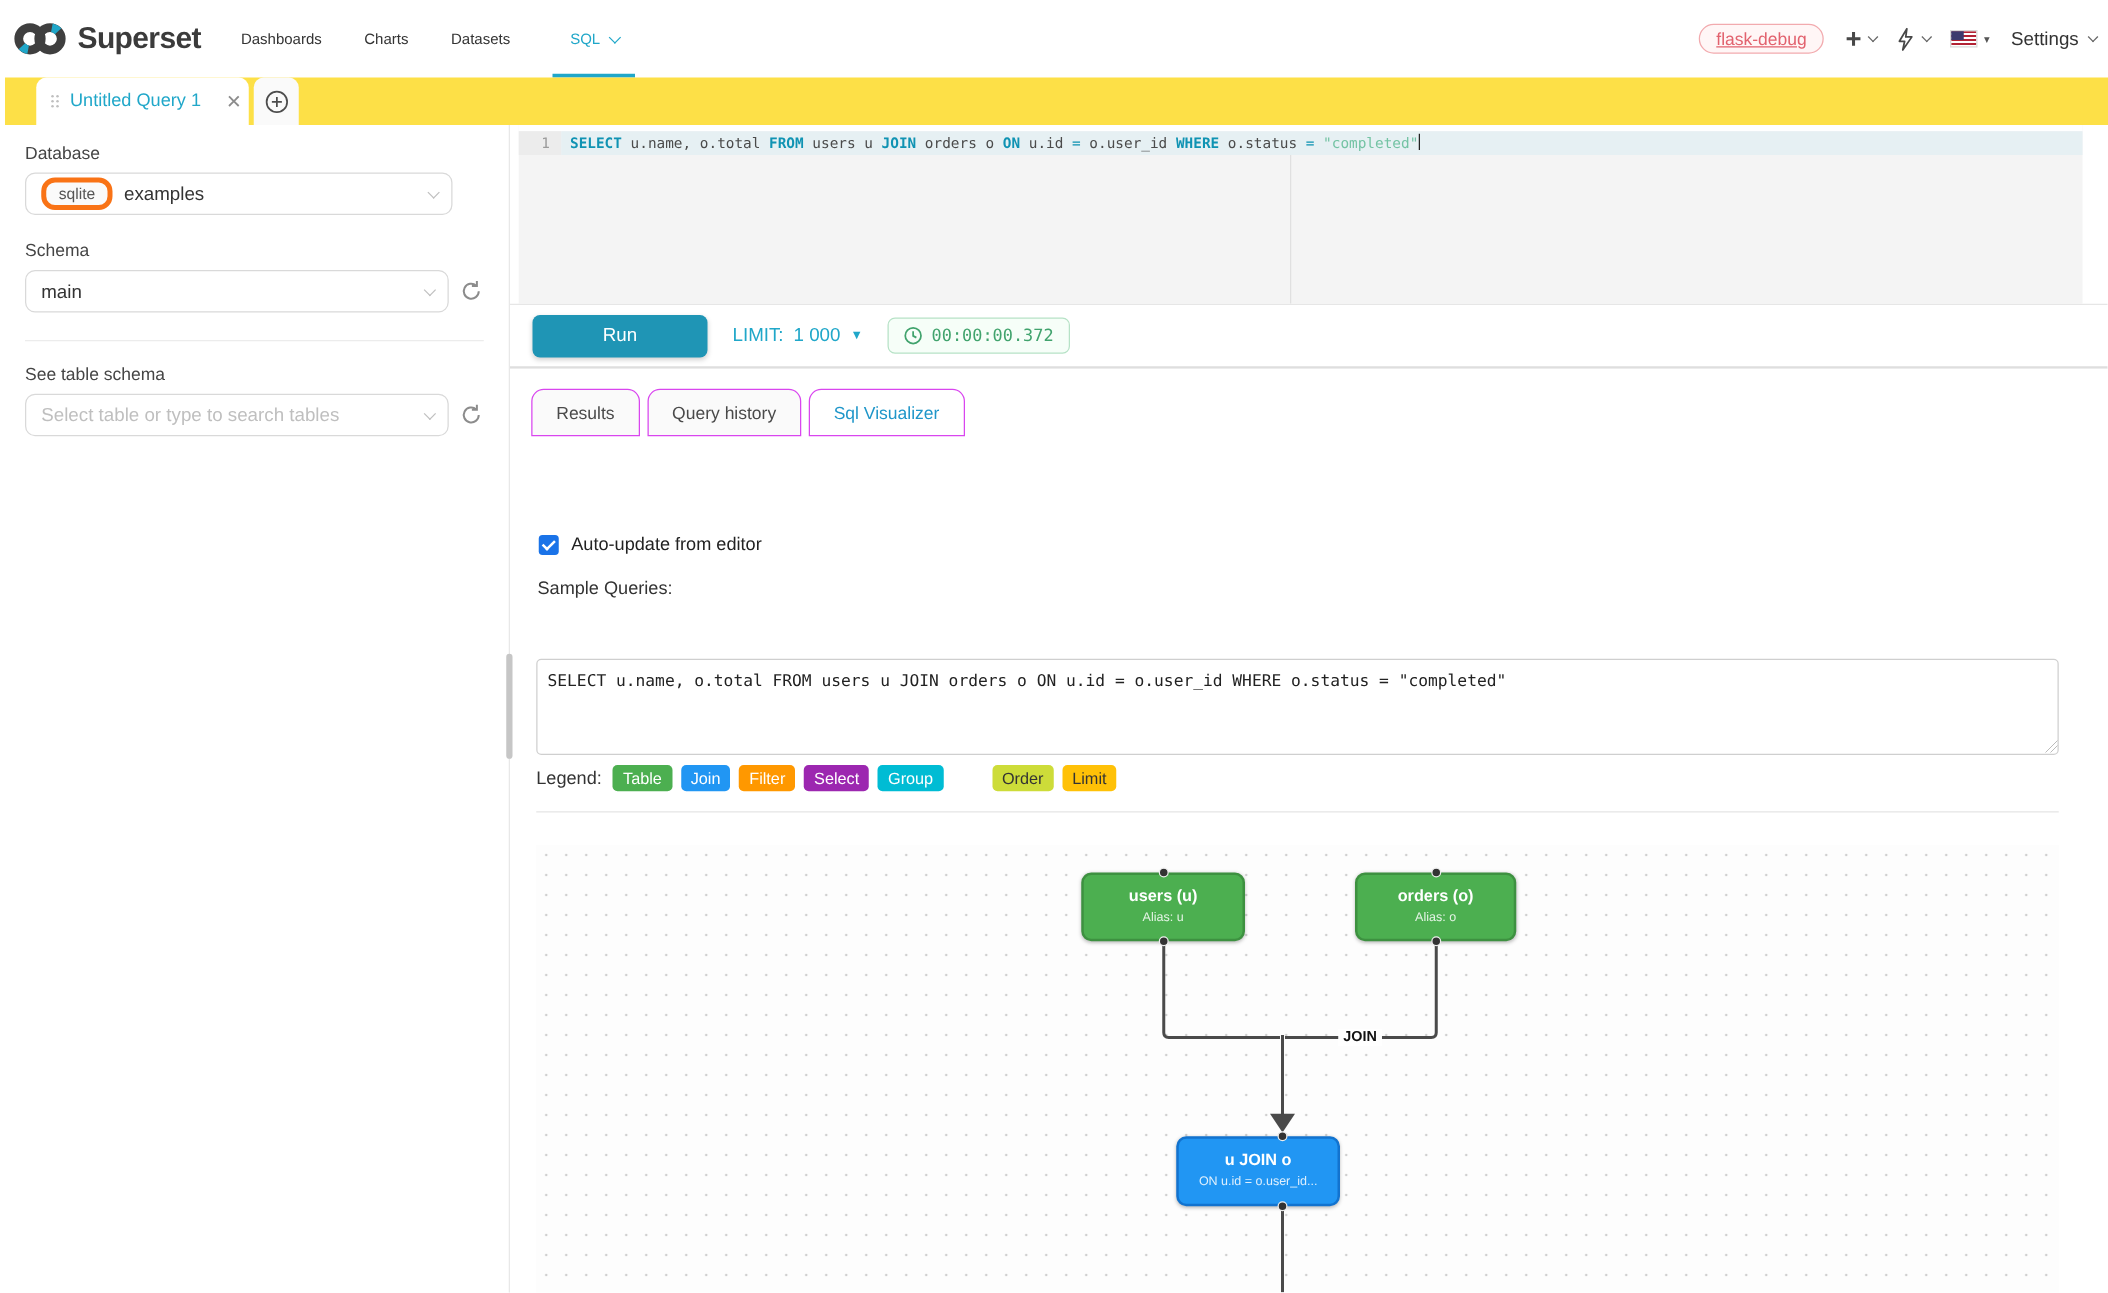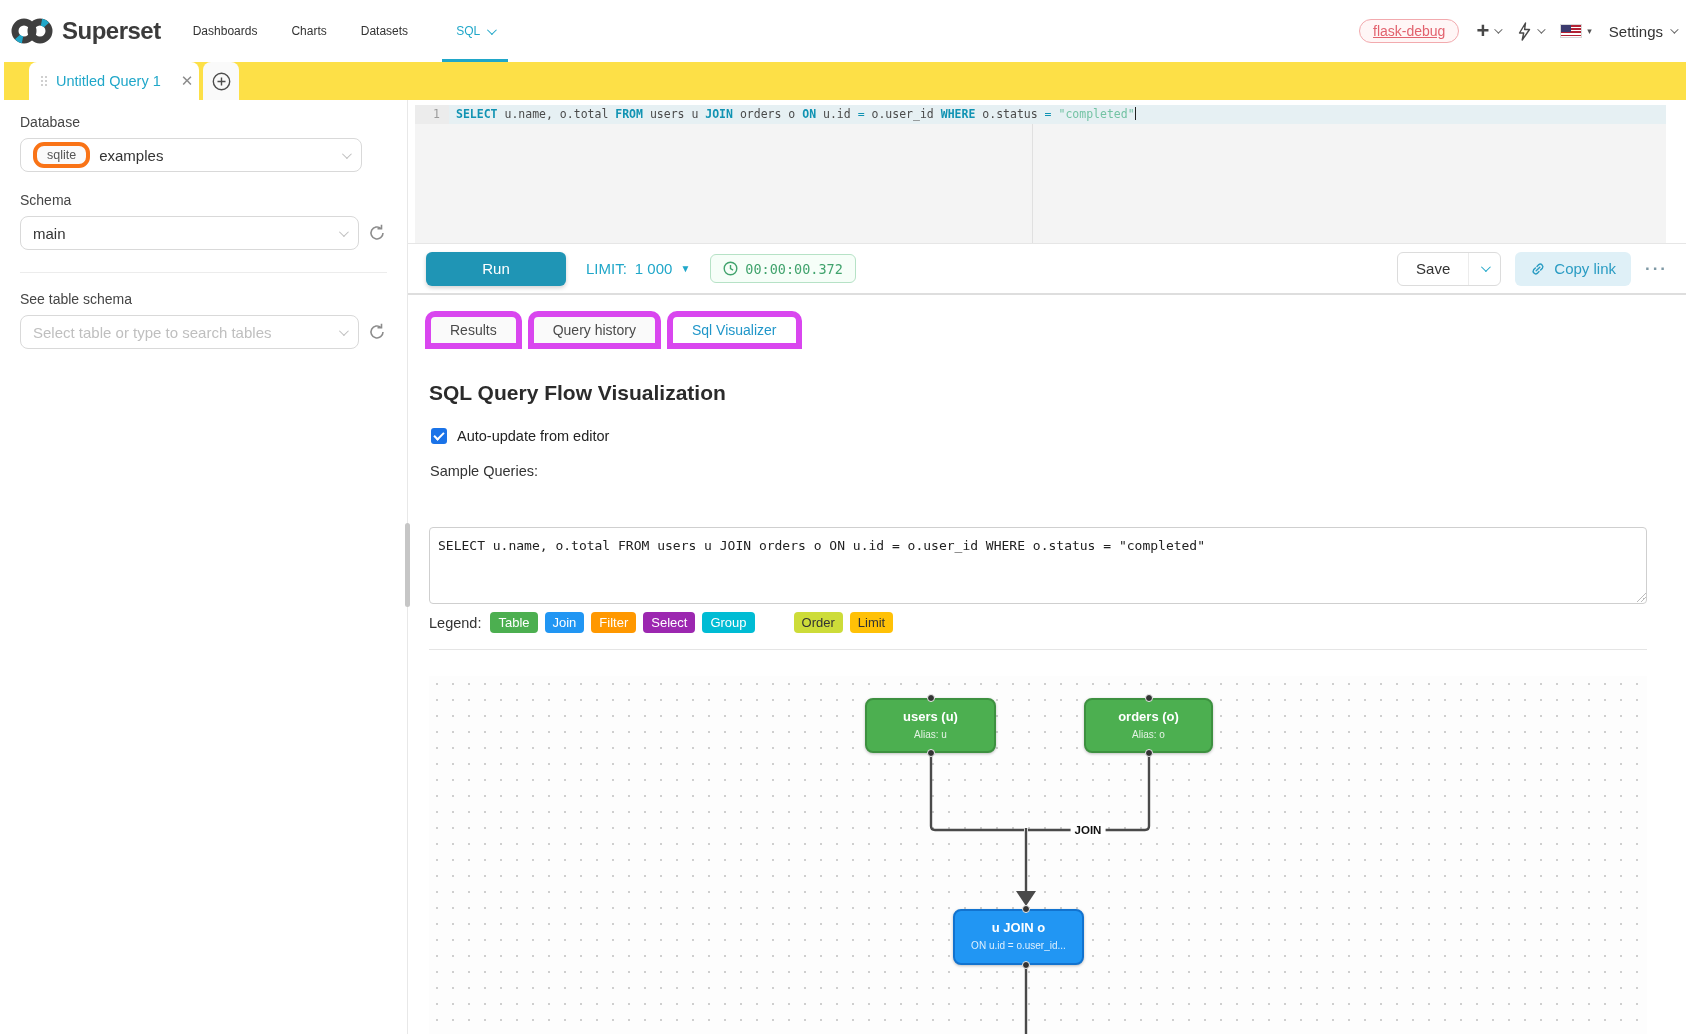--- a/index.html
+++ b/index.html
@@ -91,21 +91,21 @@
   
   .pane-divider { position:absolute; left:408px; top:293px; width:1278px; height:2px; background:#dedede; }
   .pane-grip { position:absolute; left:1010px; top:299px; width:62px; cursor:row-resize; }
   .pane-grip i { display:block; height:2px; background:#c9c9c9; margin-bottom:3px; }
 
   
   .south { position:absolute; left:408px; top:295px; width:1278px; height:739px; background:#fff; }
   .scroll-thumb { position:absolute; left:-3px; top:228px; width:5px; height:84px; background:#c6c6c6; border-radius:3px; }
   .tabs-row { position:absolute; left:17px; top:16px; display:flex; gap:6px; }
   .stab { height:38px; padding:0 19px; display:flex; align-items:center; background:#fafafa;
-    border:6px solid #d946ef; border-radius:10px 10px 0 0; font-size:14px; color:#4a4a4a; cursor:pointer; }
+    border:1px solid #d946ef; border-radius:10px 10px 0 0; font-size:14px; color:#4a4a4a; cursor:pointer; }
   .stab.active { background:#fff; color:#1f96c9; }
 
   .viz-title { position:absolute; left:21px; top:86px; font-size:21px; font-weight:bold; color:#2b2b2b; }
   .auto-row { position:absolute; left:23px; top:133px; display:flex; align-items:center; gap:10px; }
   .checkbox { width:16px; height:16px; background:#1a73e8; border-radius:3px; position:relative; cursor:pointer; }
   .checkbox::after { content:""; position:absolute; left:5px; top:2px; width:4px; height:8px;
     border-right:2px solid #fff; border-bottom:2px solid #fff; transform:rotate(45deg); }
   .auto-label { font-size:14.5px; color:#222; }
   .samples-label { position:absolute; left:22px; top:168px; font-size:14.5px; color:#333; }
   .samples-row { position:absolute; left:21px; top:194px; display:flex; gap:9px; }
@@ -260,53 +260,37 @@
     <span>1 000</span>
     <span class="tri">▼</span>
   </span>
   <span class="timer">
     <svg width="15" height="15" viewBox="0 0 15 15">
       <circle cx="7.5" cy="7.5" r="6.3" fill="none" stroke="#41a36d" stroke-width="1.4"></circle>
       <path d="M7.5 4 v3.7 l2.6 1.4" fill="none" stroke="#41a36d" stroke-width="1.4"></path>
     </svg>
     <span>00:00:00.372</span>
   </span>
-  <span class="toolbar-right">
-    <span class="save-split">
-      <span class="save-main">Save</span>
-      <span class="save-caret">
-        <i class="chev"></i>
-      </span>
-    </span>
-    <button class="copy-link">
-      <svg width="16" height="16" viewBox="0 0 16 16">
-        <path d="M6.2 9.8 L9.8 6.2 M5.4 7 L3.6 8.8 a2.6 2.6 0 0 0 3.6 3.6 L9 10.6 M7 5.4 L8.8 3.6 a2.6 2.6 0 0 1 3.6 3.6 L10.6 9" fill="none" stroke="#2a9cc3" stroke-width="1.4" stroke-linecap="round"></path>
-      </svg>
-      <span>Copy link</span>
-    </button>
-    <span class="more-dots">···</span>
-  </span>
 </div>
 
 <div class="pane-divider"></div>
 <div class="pane-grip">
     <i></i>
     <i></i>
   </div>
 
 <div class="south">
   <div class="scroll-thumb"></div>
 
   <div class="tabs-row">
     <div class="stab">Results</div>
     <div class="stab">Query history</div>
     <div class="stab active">Sql Visualizer</div>
   </div>
 
-  <div class="viz-title">SQL Query Flow Visualization</div>
 
   <div class="auto-row">
     <span class="checkbox"></span>
     <span class="auto-label">Auto-update from editor</span>
   </div>
 
   <div class="samples-label">Sample Queries:</div>
 
   <textarea class="sql-textarea" spellcheck="false" style="">SELECT u.name, o.total FROM users u JOIN orders o ON u.id = o.user_id WHERE o.status = "completed"</textarea>
   <div class="ta-grip"></div>
@@ -334,21 +318,21 @@
     </svg>
 
     <div class="flow-node node-green" style="left:436px; top:22px; width:131px; height:55px;">
       <div class="node-title">users (u)</div>
       <div class="node-sub">Alias: u</div>
     </div>
     <div class="flow-node node-green" style="left:655px; top:22px; width:129px; height:55px;">
       <div class="node-title">orders (o)</div>
       <div class="node-sub">Alias: o</div>
     </div>
-    <div class="flow-node node-blue" style="left:524px; top:233px; width:131px; height:56px;">
+    <div class="flow-node node-blue" style="left:512px; top:233px; width:131px; height:56px;">
       <div class="node-title">u JOIN o</div>
       <div class="node-sub">ON u.id = o.user_id...</div>
     </div>
 
     <span class="handle" style="left:502px; top:22px;"></span>
     <span class="handle" style="left:502px; top:77px;"></span>
     <span class="handle" style="left:720px; top:22px;"></span>
     <span class="handle" style="left:720px; top:77px;"></span>
     <span class="handle" style="left:597px; top:233px;"></span>
     <span class="handle" style="left:597px; top:289px;"></span>

